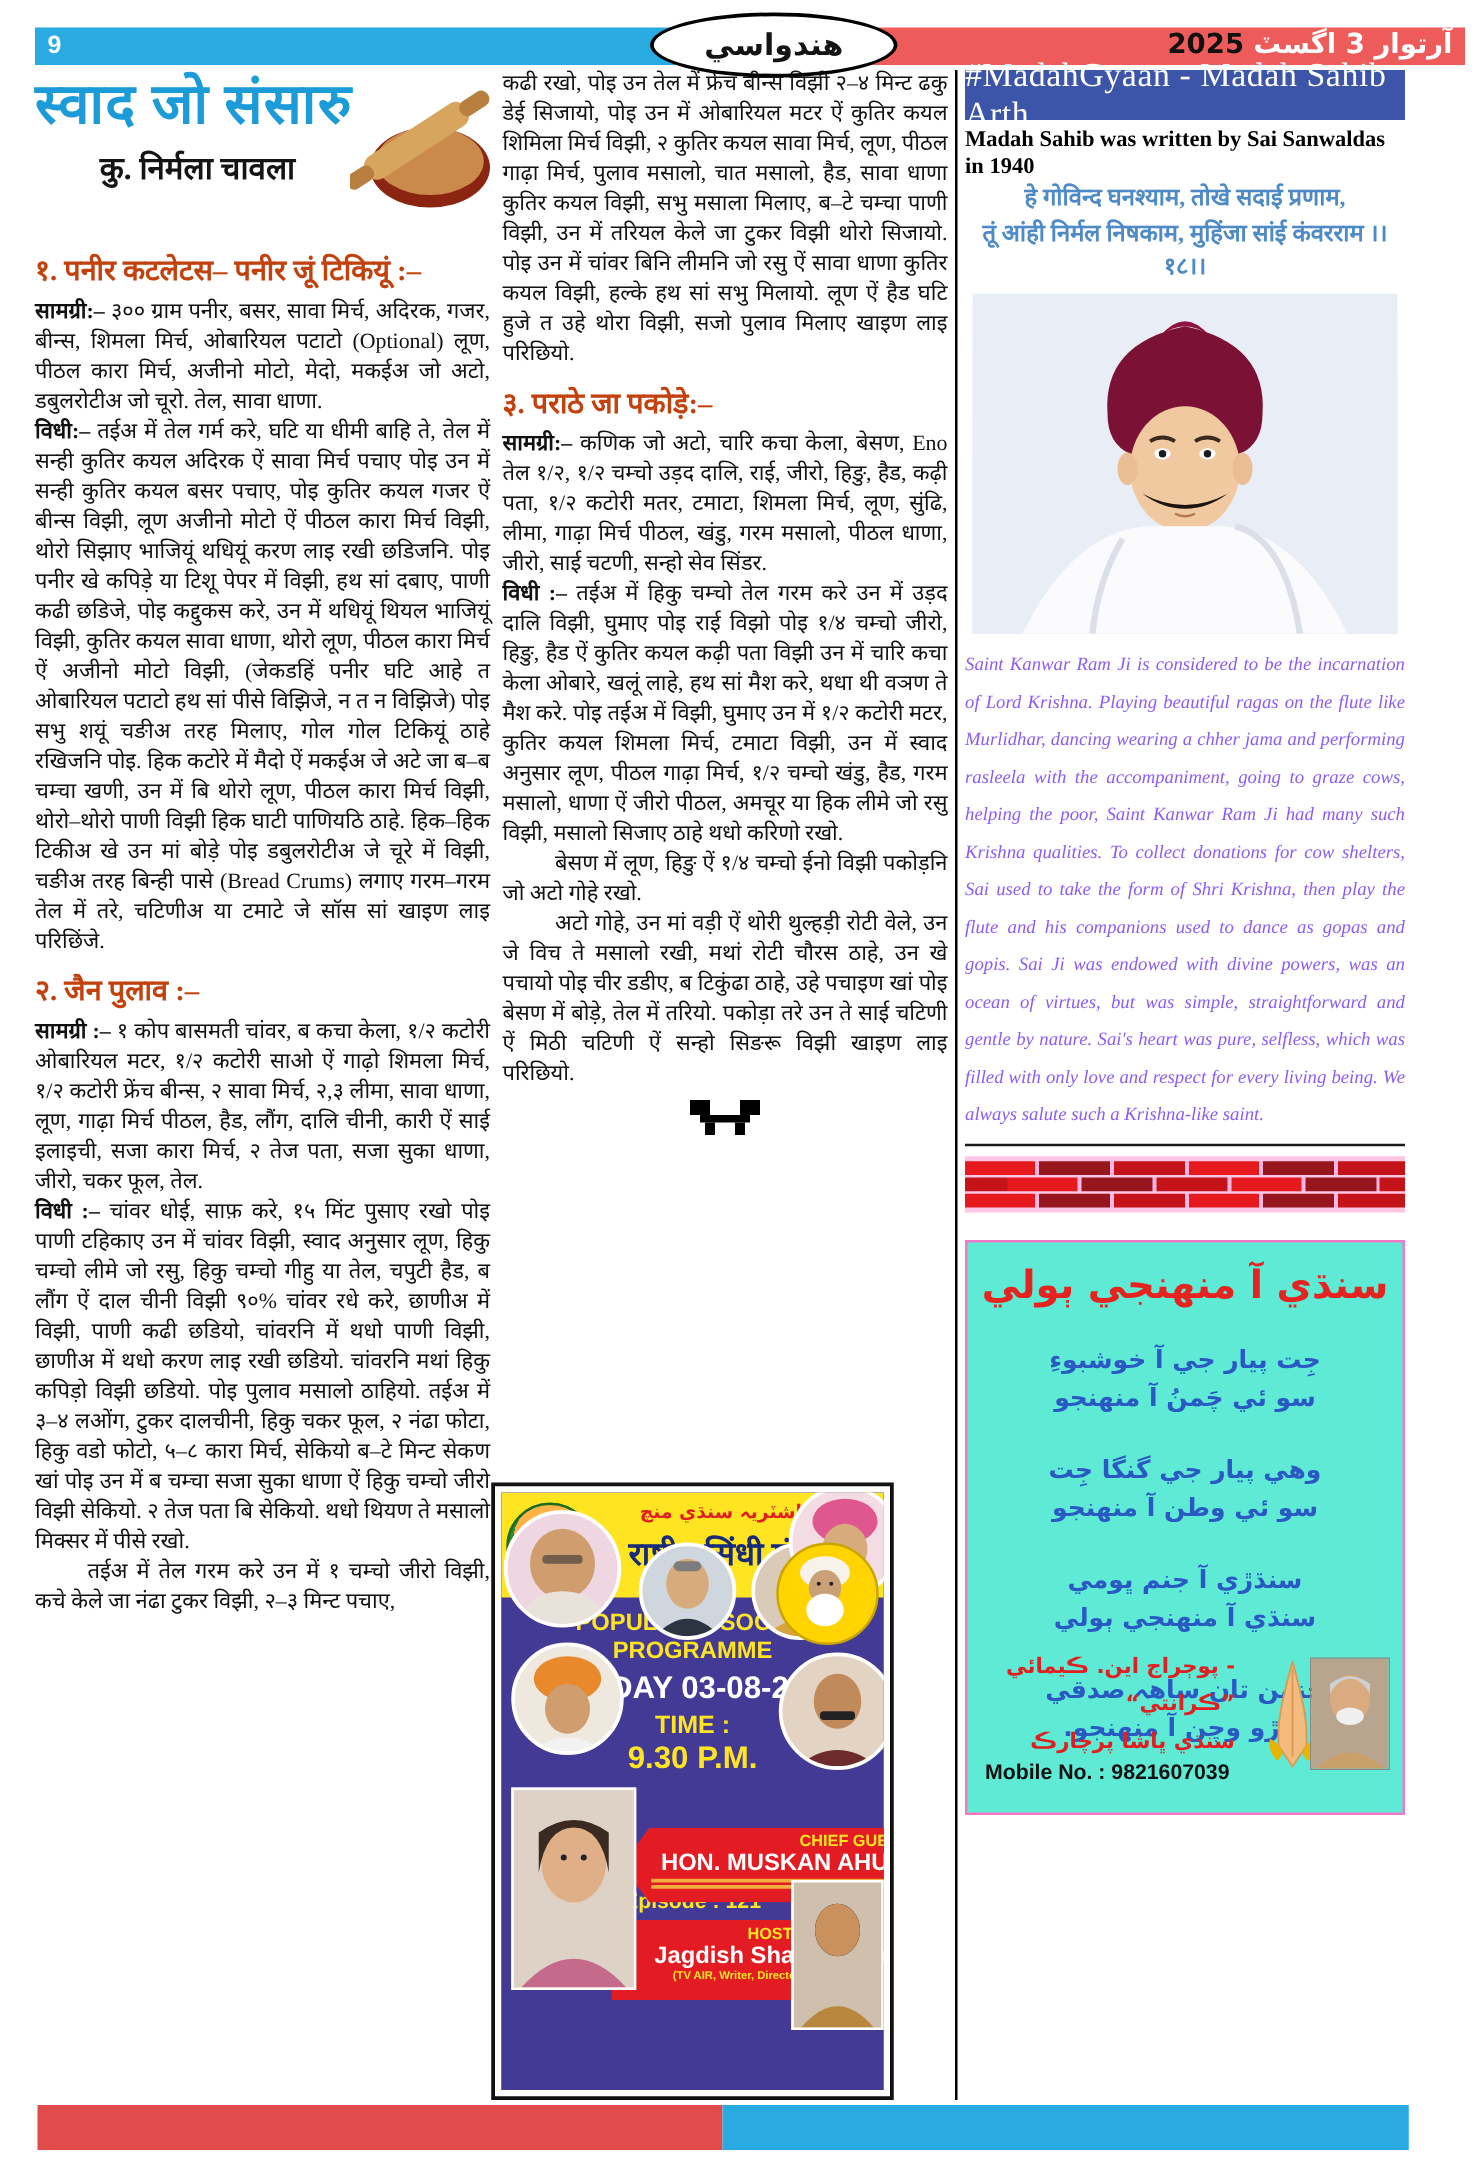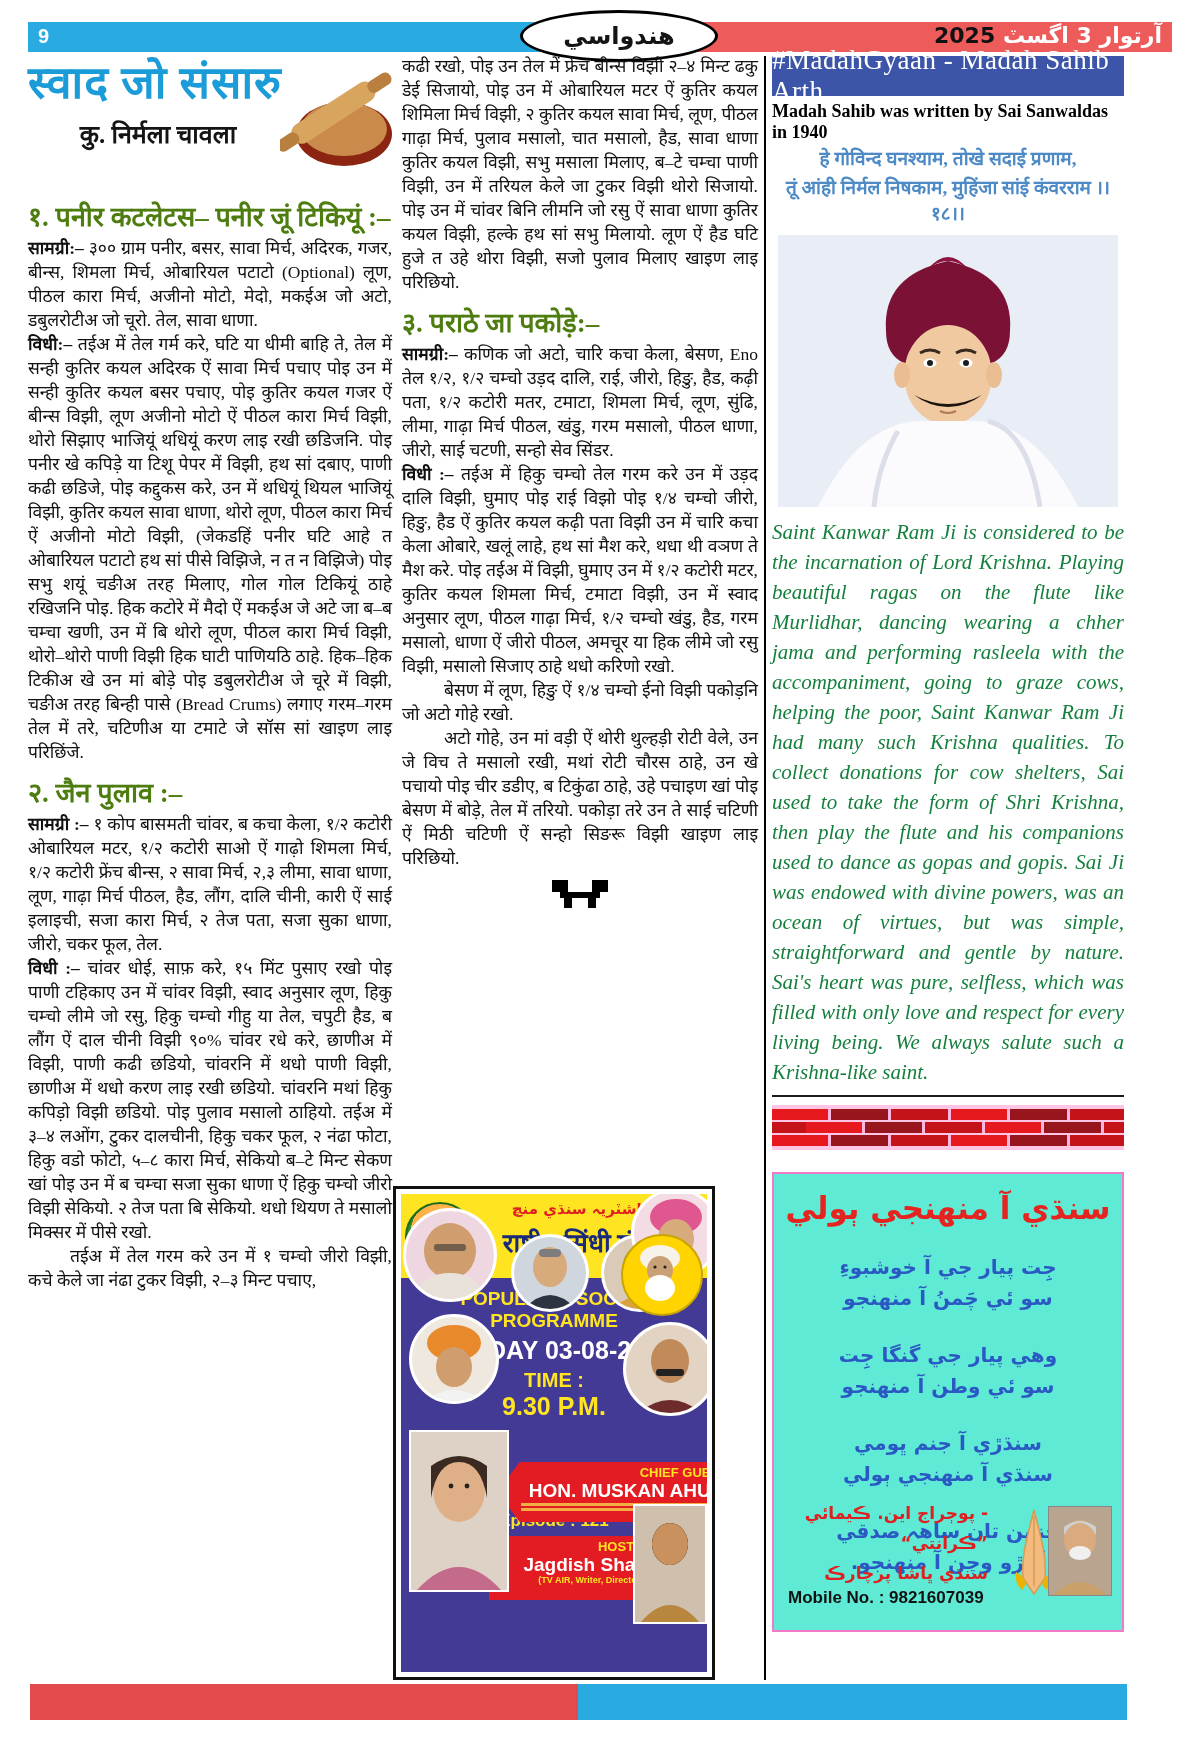--- a/index.html
+++ b/index.html
@@ -17,21 +17,21 @@
             font:bold 24px "DejaVu Sans",sans-serif;direction:rtl;}
   
   .col-left{position:absolute;left:28px;top:58px;width:364px;}
   .col-mid{position:absolute;left:402px;top:54px;width:356px;}
   .col-right{position:absolute;left:772px;top:56px;width:352px;}
   .v-div{position:absolute;left:764px;top:56px;width:2px;height:1624px;background:#000;}
   
   .body-txt{font-size:17.5px;line-height:24px;text-align:justify;color:#111;}
   .lead{font-weight:bold;}
   .indent{text-indent:42px;}
-  .r-head{color:#4d7c0f;font-weight:bold;font-size:27px;line-height:30px;margin:14px 0 4px 0;}
+  .r-head{color:#c2410c;font-weight:bold;font-size:23px;line-height:30px;margin:14px 0 4px 0;}
   
   .title-row{position:relative;height:130px;}
   .big-title{color:#1b9cd8;font-weight:bold;font-size:45px;line-height:50px;letter-spacing:1px;}
   .author{font-weight:bold;font-size:25px;text-align:center;width:260px;margin-top:8px;}
   .pin-img{position:absolute;right:-6px;top:0;}
   
   .ornament{text-align:center;margin-top:10px;}
   .ad{position:absolute;left:393px;top:1186px;width:322px;height:494px;border:3px solid #111;
       background:#fff;padding:5px;box-sizing:border-box;}
   .ad-inner{position:relative;width:100%;height:100%;background:#433a96;overflow:hidden;}
@@ -60,21 +60,21 @@
   .arrow .who{color:#fff;font:bold 19px "Liberation Sans",sans-serif;line-height:21px;}
   .fineline{height:3px;background:#f5d34a;opacity:.8;margin:2px 10px;}
   .arrow .sub{color:#ffe422;font:bold 9px "Liberation Sans",sans-serif;}
   .photo-rect{position:absolute;border:2px solid #fff;overflow:hidden;}
   
   .banner{height:40px;background:#3c55a8;color:#fff;display:flex;align-items:center;justify-content:center;
           font-size:27px;letter-spacing:.5px;}
   .subt{text-align:left;font-weight:bold;font-size:18px;margin-top:5px;color:#000;}
   .verse{color:#4d8ac6;font-weight:bold;font-size:19px;text-align:center;line-height:26px;margin-top:3px;}
   .portrait{margin:8px auto 0 auto;width:340px;height:272px;background:linear-gradient(#eef1f8,#dde3f0);}
-  .article{margin-top:10px;font-style:italic;font-size:21px;line-height:30px;text-align:justify;color:#15803d;}
+  .article{margin-top:10px;font-style:italic;font-size:15px;line-height:30px;text-align:justify;color:#8b5cf6;}
   .rule{border-top:2.5px solid #1a1a1a;margin-top:8px;}
   .bricks{margin-top:8px;background:#ffc5e5;padding:2px 0;}
   .brick-row{height:11px;margin:2px 0;
      background:repeating-linear-gradient(90deg,#e6191f 0 56px,#ffb6e3 56px 59px,#97151c 59px 116px,#ffb6e3 116px 119px,#c41319 119px 176px,#ffb6e3 176px 179px);}
   .brick-row.off{background-position:34px 0;}
   .poetry{position:relative;margin-top:22px;border:2.5px solid #f07ac8;height:460px;box-sizing:border-box;
           background:#5eead4;}
   .poetry-title{margin-top:16px;text-align:center;color:#e5231f;font:bold 31px "DejaVu Sans",sans-serif;direction:rtl;}
   .couplet{margin-top:26px;text-align:center;color:#2b59c3;font:bold 20px "DejaVu Sans",sans-serif;
            direction:rtl;line-height:31px;}

